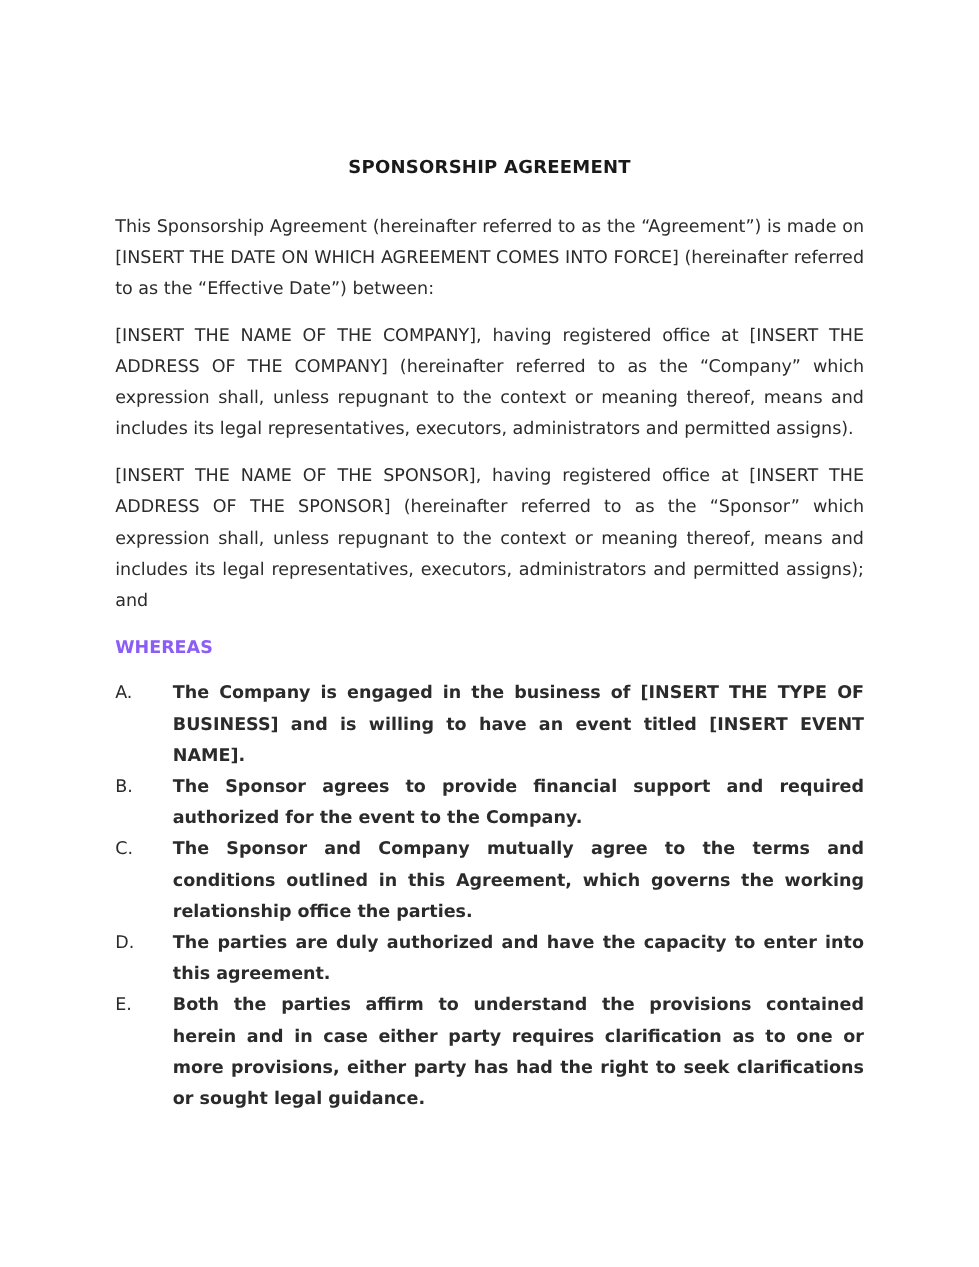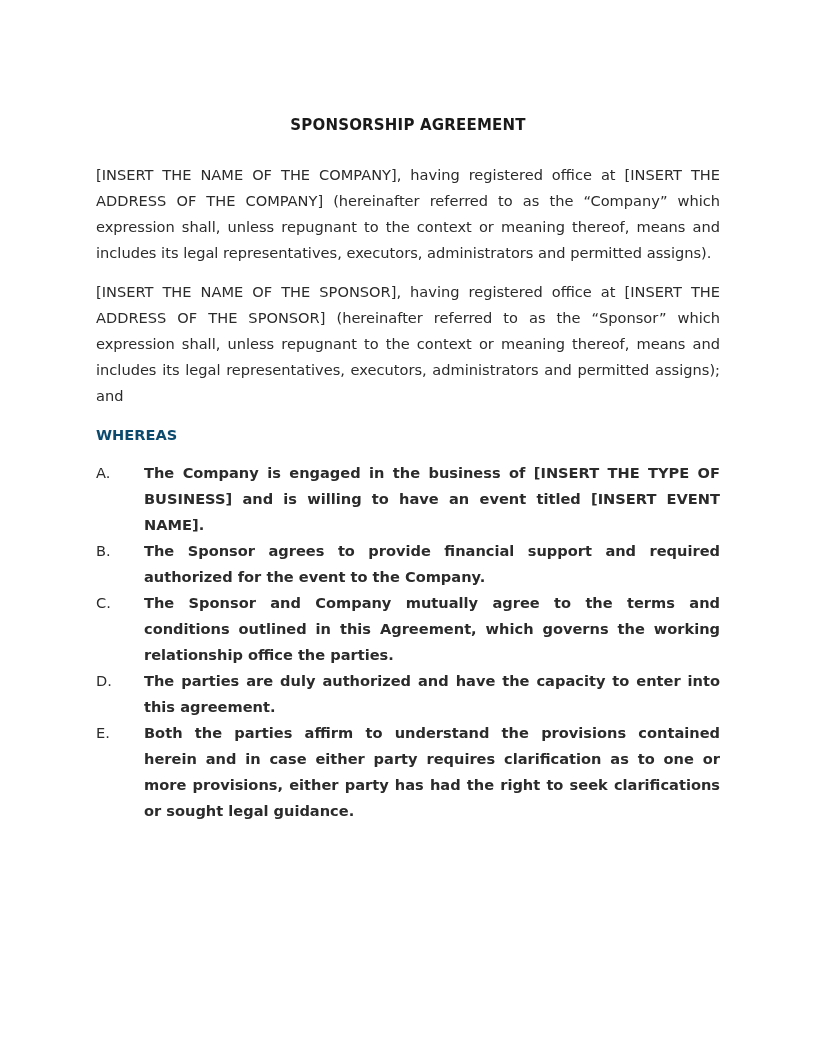--- a/index.html
+++ b/index.html
@@ -18,21 +18,21 @@
     box-sizing: border-box;
     overflow: hidden;
     font-family: "DejaVu Sans", "Liberation Sans", sans-serif;
     color: #231f20;
     -webkit-font-smoothing: antialiased;
   }
 
   .content {
     position: absolute;
     left: 96px;
-    top: 112px;
+    top: 126px;
     width: 624px;
   }
 
   .doc-title {
     font-size: 15px;
     font-weight: bold;
     text-align: center;
     letter-spacing: 0.2px;
     line-height: 26px;
     margin: 0 0 24px 0;
@@ -52,21 +52,21 @@
   .para:last-child {
     margin-bottom: 0;
   }
 
   .section-heading {
     font-size: 14.6px;
     font-weight: bold;
     line-height: 26px;
     text-align: left;
     margin: 8px 0 12px 0;
-    color: #0c4a6e;
+    color: #8b5cf6;
   }
 
   .lettered-list {
     margin: 0;
     padding: 0;
     list-style: none;
   }
 
   .list-item {
     position: relative;
@@ -97,20 +97,21 @@
   }
 </style>
 </head>
 <body>
 
 <div class="page">
   <div class="content">
 
     <h1 class="doc-title">SPONSORSHIP AGREEMENT</h1>
 
+    <p class="para">This Sponsorship Agreement (hereinafter referred to as the “Agreement”) is made on [INSERT THE DATE ON WHICH AGREEMENT COMES INTO FORCE] (hereinafter referred to as the “Effective Date”) between:</p>
 
     <p class="para">[INSERT THE NAME OF THE COMPANY], having registered office at [INSERT THE ADDRESS OF THE COMPANY] (hereinafter referred to as the “Company” which expression shall, unless repugnant to the context or meaning thereof, means and includes its legal representatives, executors, administrators and permitted assigns).</p>
 
     <p class="para">[INSERT THE NAME OF THE SPONSOR], having registered office at [INSERT THE ADDRESS OF THE SPONSOR] (hereinafter referred to as the “Sponsor” which expression shall, unless repugnant to the context or meaning thereof, means and includes its legal representatives, executors, administrators and permitted assigns); and</p>
 
 
     <h2 class="section-heading">WHEREAS</h2>
 
     <ol class="lettered-list">
 

